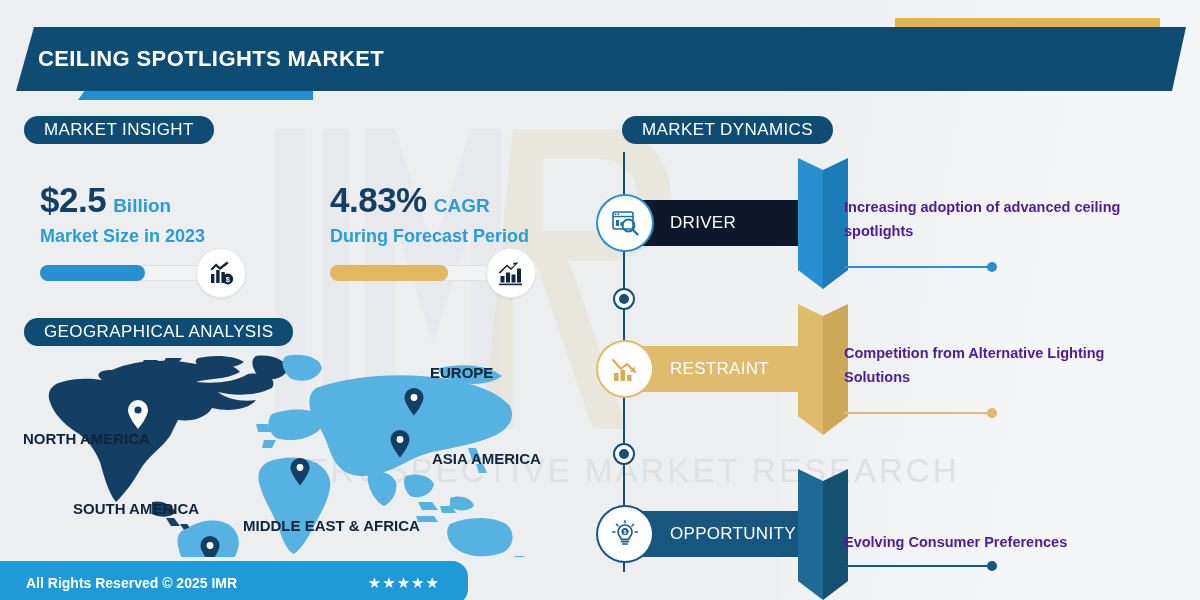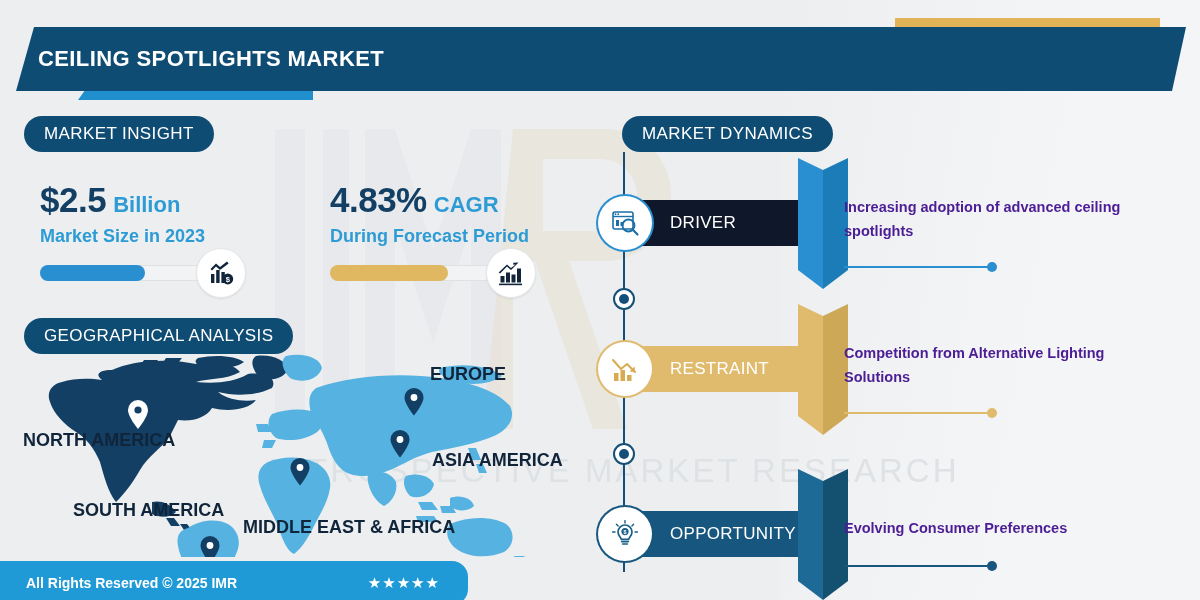--- a/index.html
+++ b/index.html
@@ -61,36 +61,36 @@
   }
   
   .chip {
     position: absolute;
     background: #0f4c74;
     border-radius: 24px;
     color: #fff;
     font-size: 17px; font-weight: 500;
     letter-spacing: .4px;
     display: flex; align-items: center; justify-content: center;
-    padding: 0 20px; height: 36px;
+    padding: 0 20px; height: 28px;
   }
   #chip-insight { left: 24px; top: 116px; }
   #chip-geo     { left: 24px; top: 318px; }
   #chip-dyn     { left: 622px; top: 116px; }
   
   .kpi { position: absolute; }
   #kpi-size { left: 40px; top: 182px; }
   #kpi-cagr { left: 330px; top: 182px; }
   .kpi-line1 { white-space: nowrap; line-height: 1; }
   .kpi-big {
     font-size: 35px; font-weight: bold; color: #123f63;
     letter-spacing: -.5px;
   }
   .kpi-unit {
-    font-size: 22px; font-weight: bold; color: #2d9bd4;
+    font-size: 19px; font-weight: bold; color: #2d9bd4;
     margin-left: 7px;
   }
   .kpi-sub {
     margin-top: 9px;
     font-size: 18px; font-weight: 600; color: #2d9bd4;
     white-space: nowrap;
   }
   .bar-wrap {
     position: relative; margin-top: 18px;
     width: 180px; height: 16px;
@@ -111,21 +111,21 @@
     position: absolute; top: -17px; right: -26px;
     width: 50px; height: 50px; border-radius: 50%;
     background: #fff; border: 1px solid #e4e6e8;
     display: flex; align-items: center; justify-content: center;
     box-shadow: 0 1px 2px rgba(0,0,0,.08);
   }
   
   .map-wrap { position: absolute; left: 20px; top: 352px; width: 545px; height: 205px; }
   .map-label {
     position: absolute;
-    font-size: 18px; font-weight: bold; color: #10243a;
+    font-size: 15px; font-weight: bold; color: #10243a;
     white-space: nowrap;
   }
   #lbl-na  { left: 3px;   top: 78px; }
   #lbl-sa  { left: 53px;  top: 148px; }
   #lbl-me  { left: 223px; top: 165px; }
   #lbl-eu  { left: 410px; top: 12px; }
   #lbl-ap  { left: 412px; top: 98px; }
   
   .dyn-axis {
     position: absolute; left: 623px; top: 152px;
@@ -190,21 +190,21 @@
   
   #dyn-row-restraint .dyn-band { background: #e0bb6e; }
   #dyn-row-restraint .dyn-icon { box-shadow: 0 0 0 2px #e0bb6e; }
   #dyn-row-restraint .dyn-conn { background: #e0bb6e; width: 148px; top: 66px; }
   #dyn-row-restraint .conn-dot { background: #e0bb6e; }
   
   #dyn-row-opportunity .dyn-band { background: #17577f; }
   #dyn-row-opportunity .dyn-icon { box-shadow: 0 0 0 2px #17577f; }
   #dyn-row-opportunity .dyn-conn { background: #17577f; width: 148px; top: 54px; }
   #dyn-row-opportunity .conn-dot { background: #17577f; }
-  #dyn-row-opportunity .dyn-text { top: 6px; }
+  #dyn-row-opportunity .dyn-text { top: 20px; }
   
   .footer {
     position: absolute; left: 0; top: 561px;
     width: 468px; height: 44px;
     background: #1f9ad6;
     border-radius: 0 16px 16px 0;
     display: flex; align-items: center; justify-content: space-between;
     padding: 0 28px 0 26px;
   }
   .footer-text {

